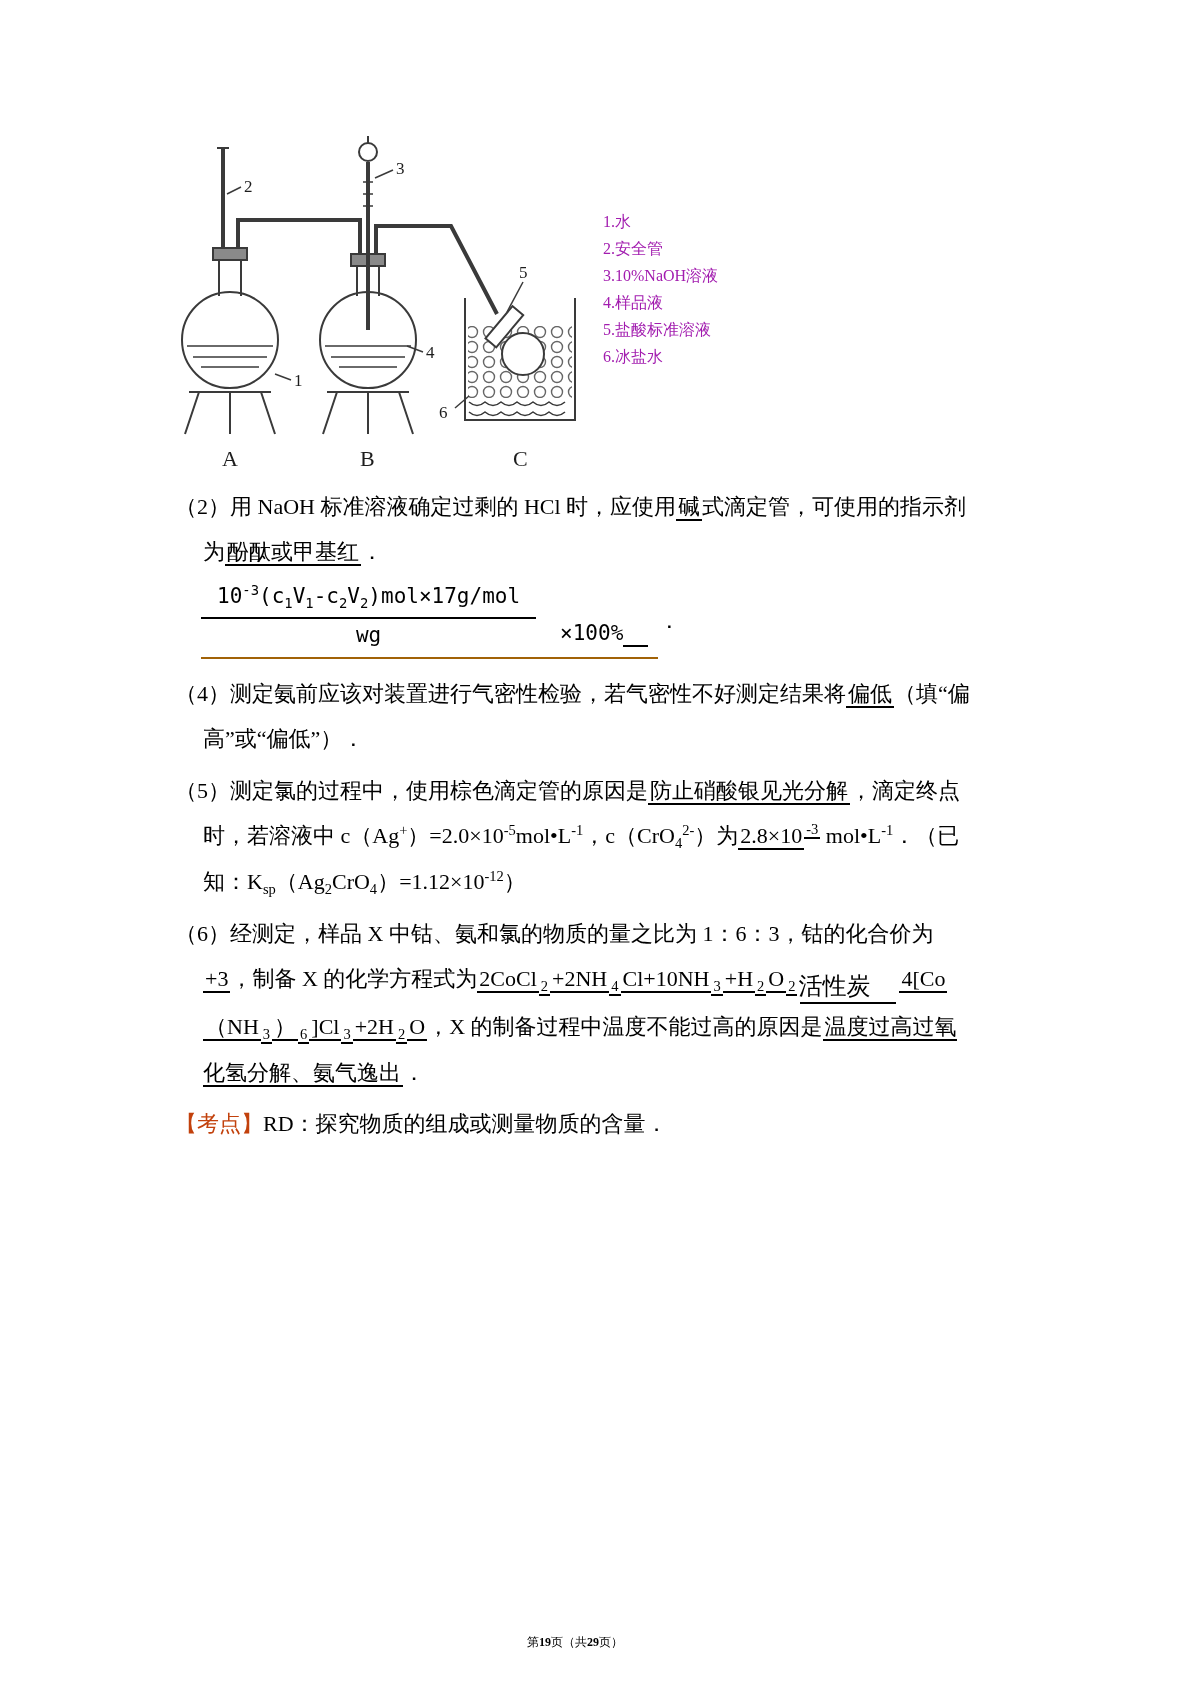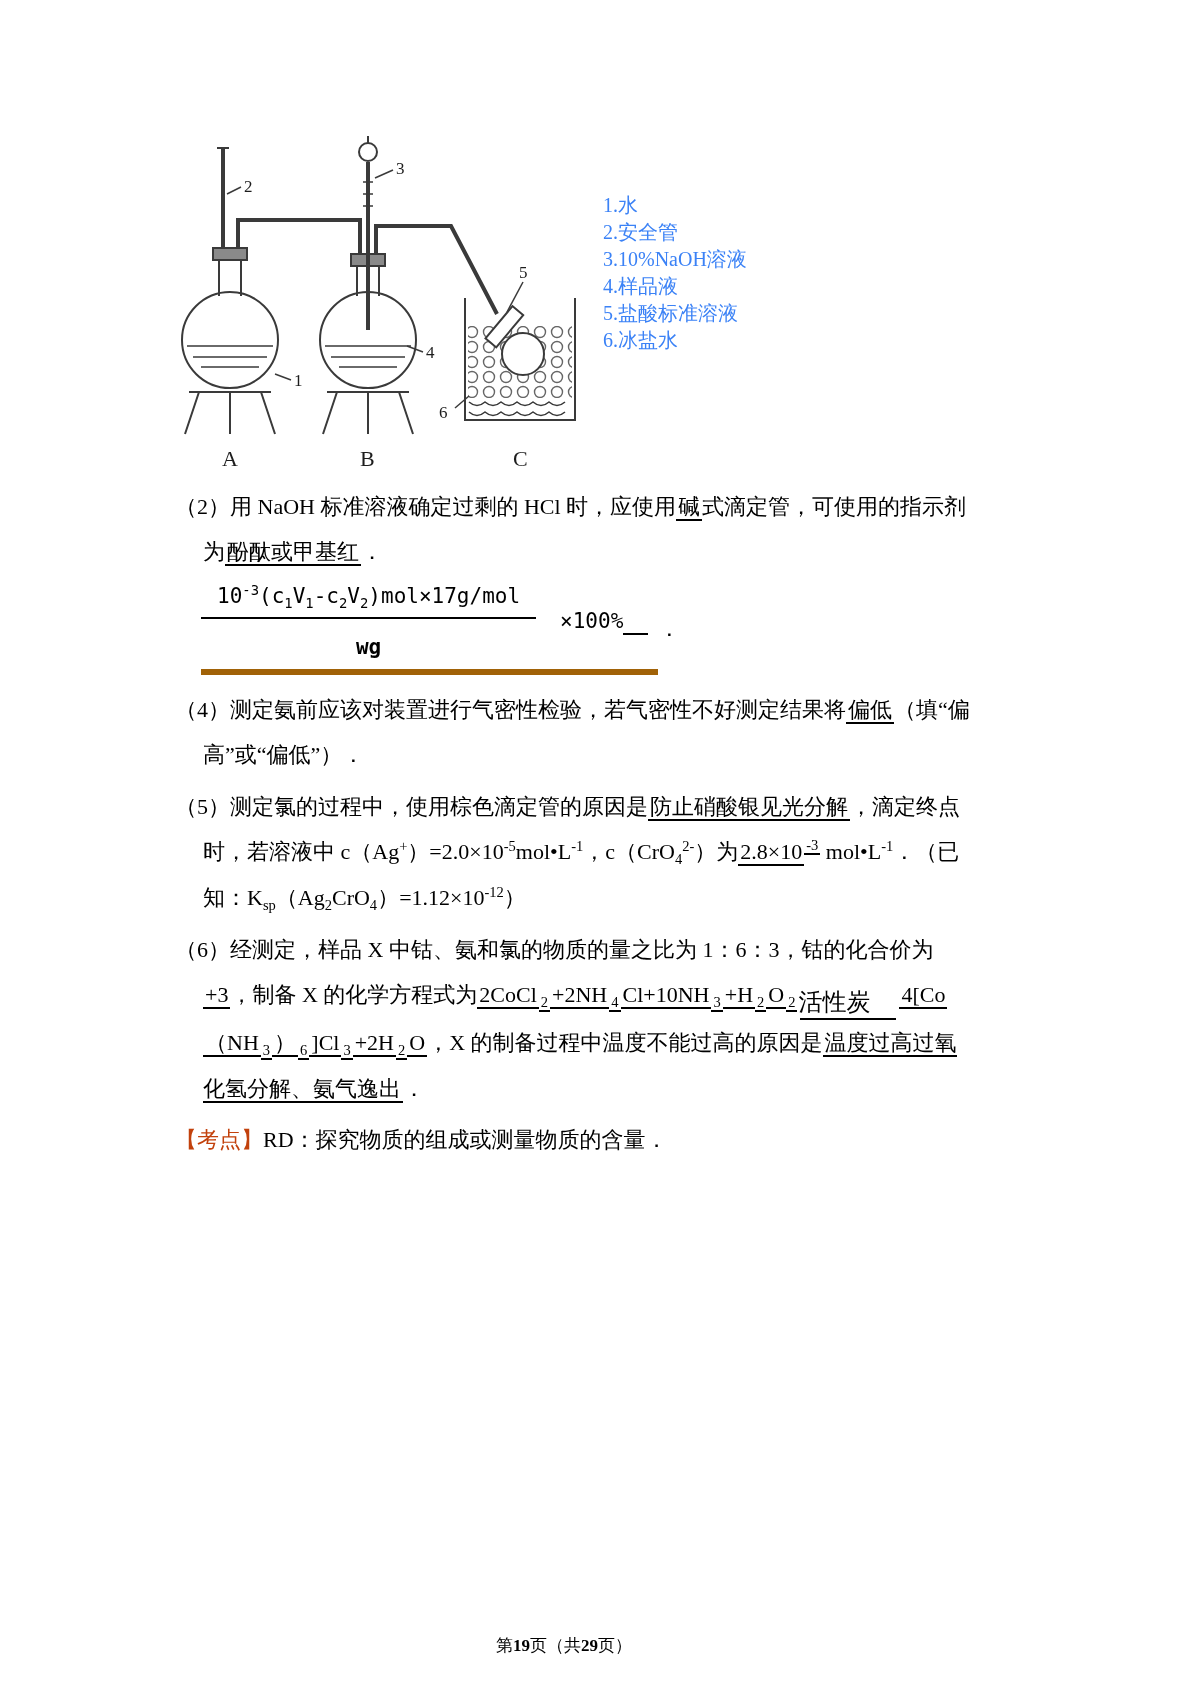--- a/index.html
+++ b/index.html
@@ -5,46 +5,46 @@
   * { margin:0; padding:0; box-sizing:border-box; }
   html,body { background:#ffffff; }
   .page {
     position:relative; width:1200px; height:1698px; background:#fff;
     font-family:"Liberation Serif","DejaVu Serif",serif; color:#000; overflow:hidden;
   }
   .content { position:absolute; left:175px; top:130px; width:800px; }
 
   
   .diagram { position:relative; width:100%; height:348px; }
-  .legend { position:absolute; left:428px; top:62px; font-size:20px; line-height:27px; color:#3b82f6; }
+  .legend { position:absolute; left:428px; top:78px; font-size:16px; line-height:27px; color:#a21caf; }
 
   
   p.line { font-size:22px; line-height:2.05; margin:6px 0; }
   .hang { padding-left:28px; text-indent:-28px; }
   .spread { text-align:justify; text-align-last:justify; }
   .u { border-bottom:2px solid #000; padding:0 2px; }
   sub,sup { font-size:0.66em; }
   .blue { color:#c2410c; }
   .b { font-weight:bold; }
 
   
   .formula-row { margin:8px 0 12px 26px; font-size:22px; display:flex; align-items:center; }
-  .formula-blank { display:inline-flex; align-items:center; border-bottom:6px solid #a16207; padding:0 10px 10px 0; }
+  .formula-blank { display:inline-flex; align-items:flex-end; border-bottom:2px solid #a16207; padding:0 10px 10px 0; }
   .frac { display:inline-block; text-align:center; font-family:"DejaVu Sans Mono",monospace; font-size:21px; }
   .frac-num { display:block; padding:0 16px 6px; border-bottom:2px solid #000; }
-  .frac-den { display:block; padding-top:16px;font-weight:bold; }
+  .frac-den { display:block; padding-top:4px; }
   .formula-suffix { margin-left:24px; font-family:"DejaVu Sans Mono",monospace; font-size:21px; }
 
   
   .cond { display:inline-flex; flex-direction:column; align-items:center; vertical-align:-8px; margin:0 3px; }
   .cond-text { font-size:24px; line-height:1.25; }
   .cond-line { width:96px; border-top:2px solid #000; margin-top:1px; }
 
   .kaodian { margin-top:48px; }
-  .footer { position:absolute; left:164px; width:800px; top:1634px; text-align:center; font-size:17px; }
+  .footer { position:absolute; left:175px; width:800px; top:1634px; text-align:center; font-size:12px; }
 </style>
 </head>
 <body>
 
 <div class="page">
   <div class="content">
 
     <div class="diagram">
       <svg width="600" height="346" viewBox="0 0 600 346">
         <defs>

